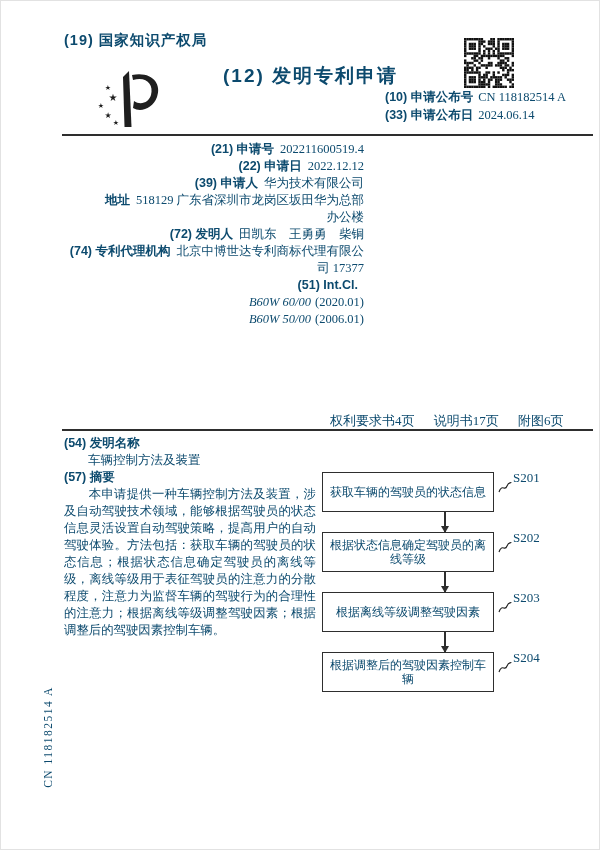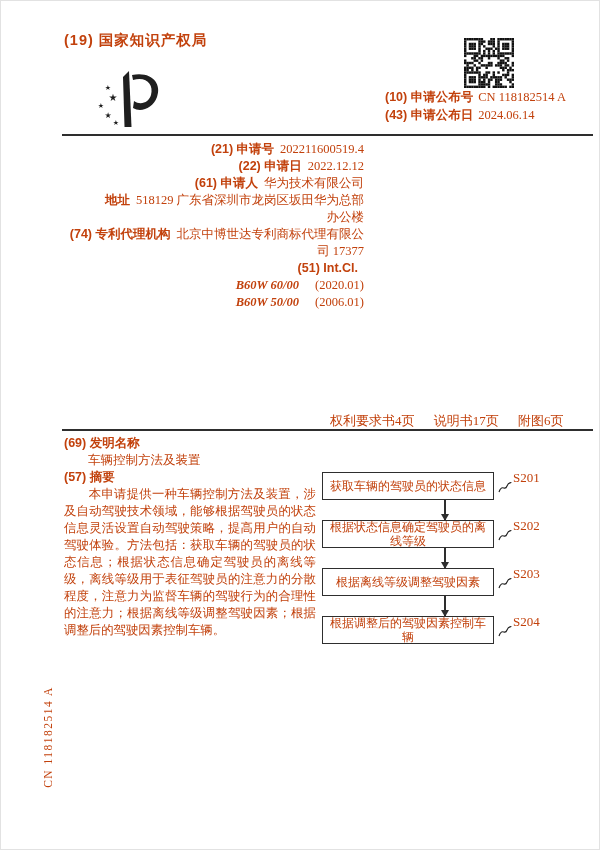--- a/index.html
+++ b/index.html
@@ -1,20 +1,20 @@
 <!DOCTYPE html>
 <html><head>
 <meta charset="utf-8">
 <style>
   html,body{margin:0;padding:0;background:#ffffff;}
   .page{
     position:relative;width:600px;height:850px;background:#fff;overflow:hidden;
     box-shadow:inset 0 0 0 1px #e2e2e2;
     font-family:"Liberation Serif","DejaVu Serif",serif;
-    color:#c2410c;
+    color:#0c4a6e;
   }
   .sans{font-family:"Liberation Sans","DejaVu Sans",sans-serif;}
   .abs{position:absolute;}
 
   
   .office{left:64px;top:31px;font-size:14.5px;font-weight:bold;letter-spacing:1px;}
   .doc-type{left:223px;top:63px;font-size:19px;font-weight:bold;letter-spacing:2px;}
   .logo{left:88px;top:70px;}
   .qr{left:464px;top:38px;width:50px;height:50px;}
   .pubblock{left:385px;top:88px;font-size:12.5px;line-height:18px;white-space:nowrap;}
@@ -26,39 +26,39 @@
   
   .biblio{left:64px;top:141px;width:300px;font-size:12.5px;line-height:17px;text-align:right;}
   .biblio p{margin:0;}
   .biblio .lbl{font-weight:bold;font-family:"Liberation Sans",sans-serif;margin-right:6px;}
   .mb12{margin-bottom:12px;} .mb6{margin-bottom:6px;}
   .mb5{margin-bottom:5px;} .mb2{margin-bottom:2px;}
   .hang86{padding-left:86px;text-indent:-52px;}
   .hang74{padding-left:86px;text-indent:-86px;}
   .indent34{padding-left:34px;}
   .indent24{padding-left:24px;}
-  .intcl-code{font-weight:bold;font-style:italic;margin-right:16px;}
+  .intcl-code{font-weight:normal;font-style:italic;margin-right:4px;}
 
   
   .pages-info{left:330px;top:412px;font-size:13px;white-space:nowrap;}
   .pages-info span{margin-right:16px;}
   .pages-info span:last-child{margin-right:0;}
 
   
   .invention{left:64px;top:435px;width:252px;font-size:12.5px;line-height:17px;}
   .invention p{margin:0;}
   .sec-lbl{font-weight:bold;font-family:"Liberation Sans",sans-serif;}
   .inv-title{padding-left:24px;}
   .abstract{margin-top:1px;text-indent:2em;text-align:justify;font-size:12.4px;line-height:17px;}
 
   
   .flowchart{left:322px;top:472px;width:246px;}
   .fc-step{position:relative;width:172px;}
   .fc-box{
-    box-sizing:border-box;width:172px;height:28px;border:1px solid #2e2e2e;
+    box-sizing:border-box;width:172px;height:40px;border:1px solid #2e2e2e;
     display:flex;align-items:center;justify-content:center;text-align:center;
     font-size:12px;line-height:14px;padding:2px 5px;background:#fff;
   }
   .fc-label{
     position:absolute;left:176px;top:-2px;display:flex;align-items:flex-start;
     font-size:13px;white-space:nowrap;
   }
   .fc-label svg{margin-top:9px;margin-right:1px;}
   .fc-arrow{position:relative;width:1.5px;height:20px;background:#2e2e2e;margin:0 auto;}
   .fc-arrow::after{
@@ -87,20 +87,21 @@
         <path d="M44,5 C64,1 74,14 69,27 C65,38 53,43 45,38 L46,31 C53,36 61,32 63,25 C66,14 58,6 45,10 Z"></path>
         <text x="20" y="20" font-size="7" text-anchor="middle">★</text>
         <text x="25" y="31" font-size="10" text-anchor="middle">★</text>
         <text x="13" y="38" font-size="7" text-anchor="middle">★</text>
         <text x="20" y="48" font-size="8" text-anchor="middle">★</text>
         <text x="28" y="55" font-size="7" text-anchor="middle">★</text>
       </g>
     </svg>
   </div>
 
+  <div class="abs doc-type sans">(12) 发明专利申请</div>
 
   <div class="abs qr">
     <svg id="qr" width="50" height="50" viewBox="0 0 50 50" fill="#111">
         <rect x="0.00" y="0.00" width="2.44" height="2.44"></rect>
         <rect x="2.38" y="0.00" width="2.44" height="2.44"></rect>
         <rect x="4.76" y="0.00" width="2.44" height="2.44"></rect>
         <rect x="7.14" y="0.00" width="2.44" height="2.44"></rect>
         <rect x="9.52" y="0.00" width="2.44" height="2.44"></rect>
         <rect x="11.90" y="0.00" width="2.44" height="2.44"></rect>
         <rect x="14.29" y="0.00" width="2.44" height="2.44"></rect>
@@ -350,38 +351,41 @@
         <rect x="45.24" y="47.62" width="2.44" height="2.44"></rect>
         <rect x="47.62" y="47.62" width="2.44" height="2.44"></rect>
       </svg>
   </div>
 
   <div class="abs pubblock">
     <div>
       <span class="lbl">(10) 申请公布号</span><span>CN 118182514 A</span>
     </div>
     <div>
-      <span class="lbl">(43) 申请公布日</span><span>2024.06.14</span>
+      <span class="lbl">(33) 申请公布日</span><span>2024.06.14</span>
     </div>
   </div>
 
   <div class="abs rule rule1"></div>
 
   <div class="abs biblio">
     <p class="mb12">
       <span class="lbl">(21) 申请号</span><span>202211600519.4</span>
     </p>
     <p class="mb6">
       <span class="lbl">(22) 申请日</span><span>2022.12.12</span>
     </p>
     <p>
-      <span class="lbl">(61) 申请人</span><span>华为技术有限公司</span>
+      <span class="lbl">(39) 申请人</span><span>华为技术有限公司</span>
     </p>
     <p class="hang86 mb2">
       <span class="lbl">地址</span><span>518129 广东省深圳市龙岗区坂田华为总部办公楼</span>
+    </p>
+    <p class="mb5">
+      <span class="lbl">(72) 发明人</span><span>田凯东　王勇勇　柴铜</span>
     </p>
     <p class="hang74">
       <span class="lbl">(74) 专利代理机构</span><span>北京中博世达专利商标代理有限公司 17377</span>
     </p>
     <p>
       <span class="lbl">(51) Int.Cl.</span>
     </p>
     <p class="indent24">
       <span class="intcl-code">B60W 60/00</span><span>(2020.01)</span>
     </p>
@@ -391,21 +395,21 @@
   </div>
 
   <div class="abs pages-info">
     <span>权利要求书4页</span>
     <span>说明书17页</span>
     <span>附图6页</span>
   </div>
   <div class="abs rule rule2"></div>
 
   <div class="abs invention">
-    <p class="sec-lbl">(69) 发明名称</p>
+    <p class="sec-lbl">(54) 发明名称</p>
     <p class="inv-title">车辆控制方法及装置</p>
     <p class="sec-lbl">(57) 摘要</p>
     <p class="abstract">本申请提供一种车辆控制方法及装置，涉及自动驾驶技术领域，能够根据驾驶员的状态信息灵活设置自动驾驶策略，提高用户的自动驾驶体验。方法包括：获取车辆的驾驶员的状态信息；根据状态信息确定驾驶员的离线等级，离线等级用于表征驾驶员的注意力的分散程度，注意力为监督车辆的驾驶行为的合理性的注意力；根据离线等级调整驾驶因素；根据调整后的驾驶因素控制车辆。</p>
   </div>
 
   <div class="abs flowchart">
 
     <div class="fc-step">
       <div class="fc-box">获取车辆的驾驶员的状态信息</div>
       <div class="fc-label">

